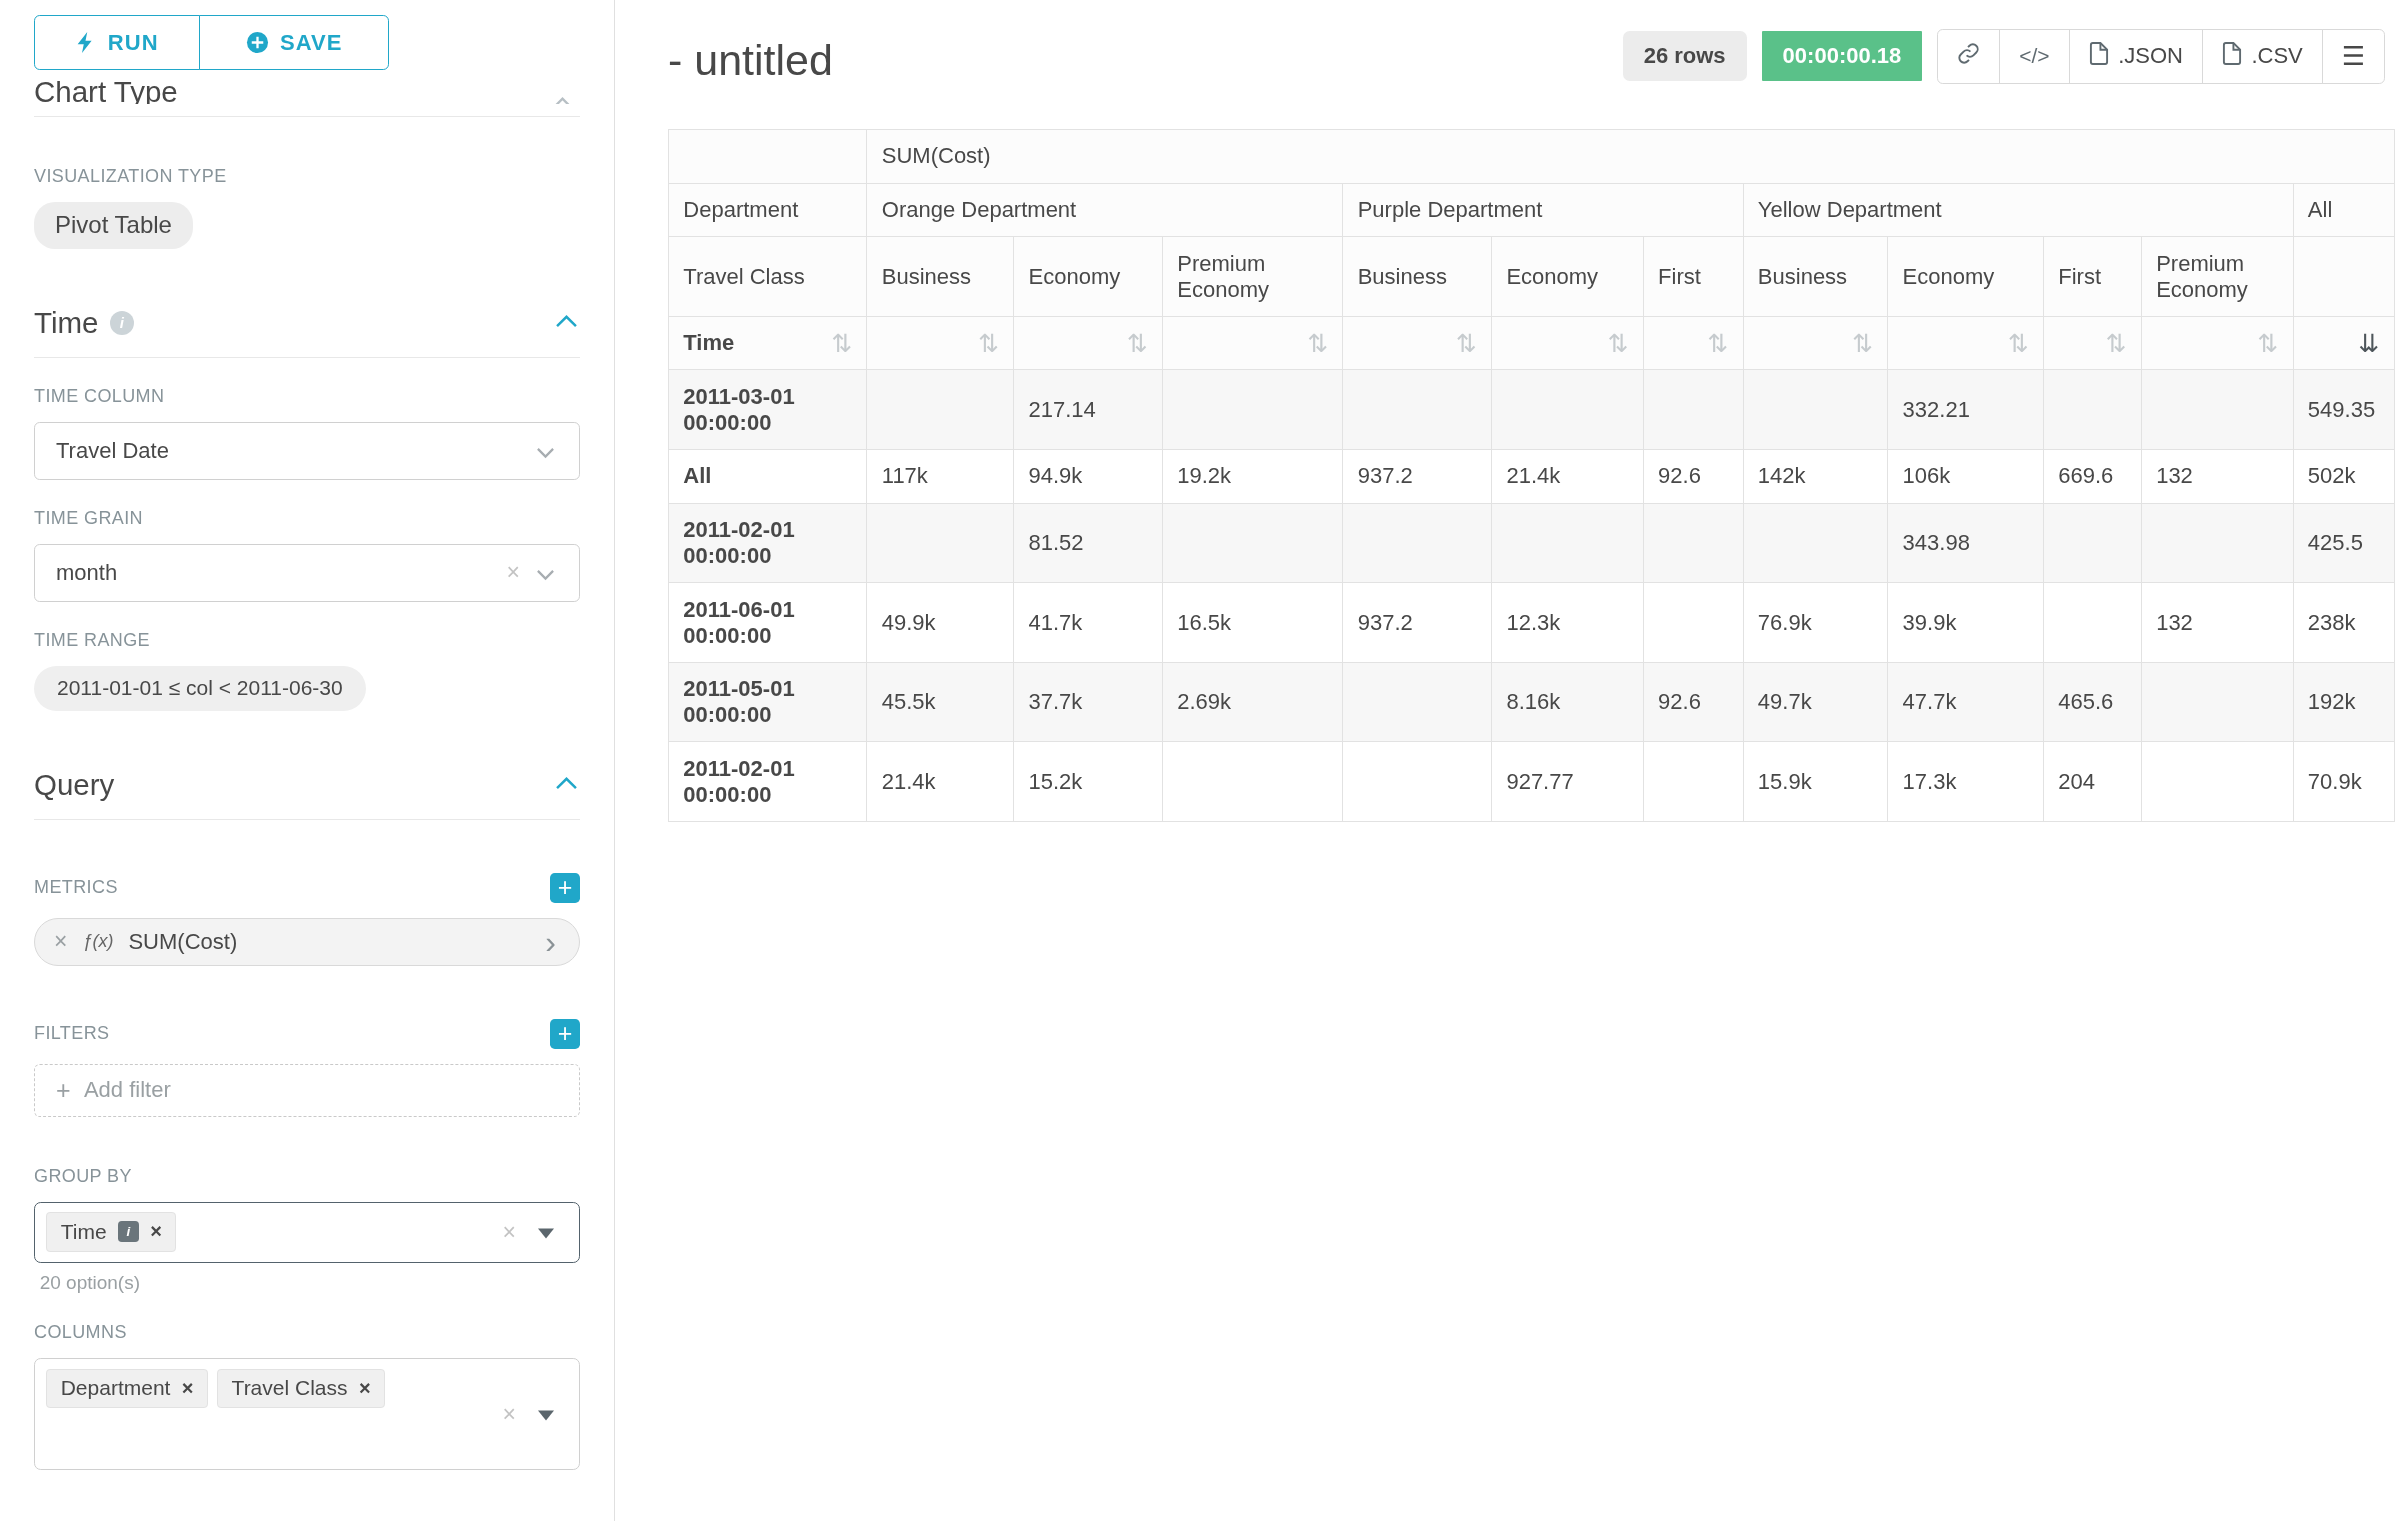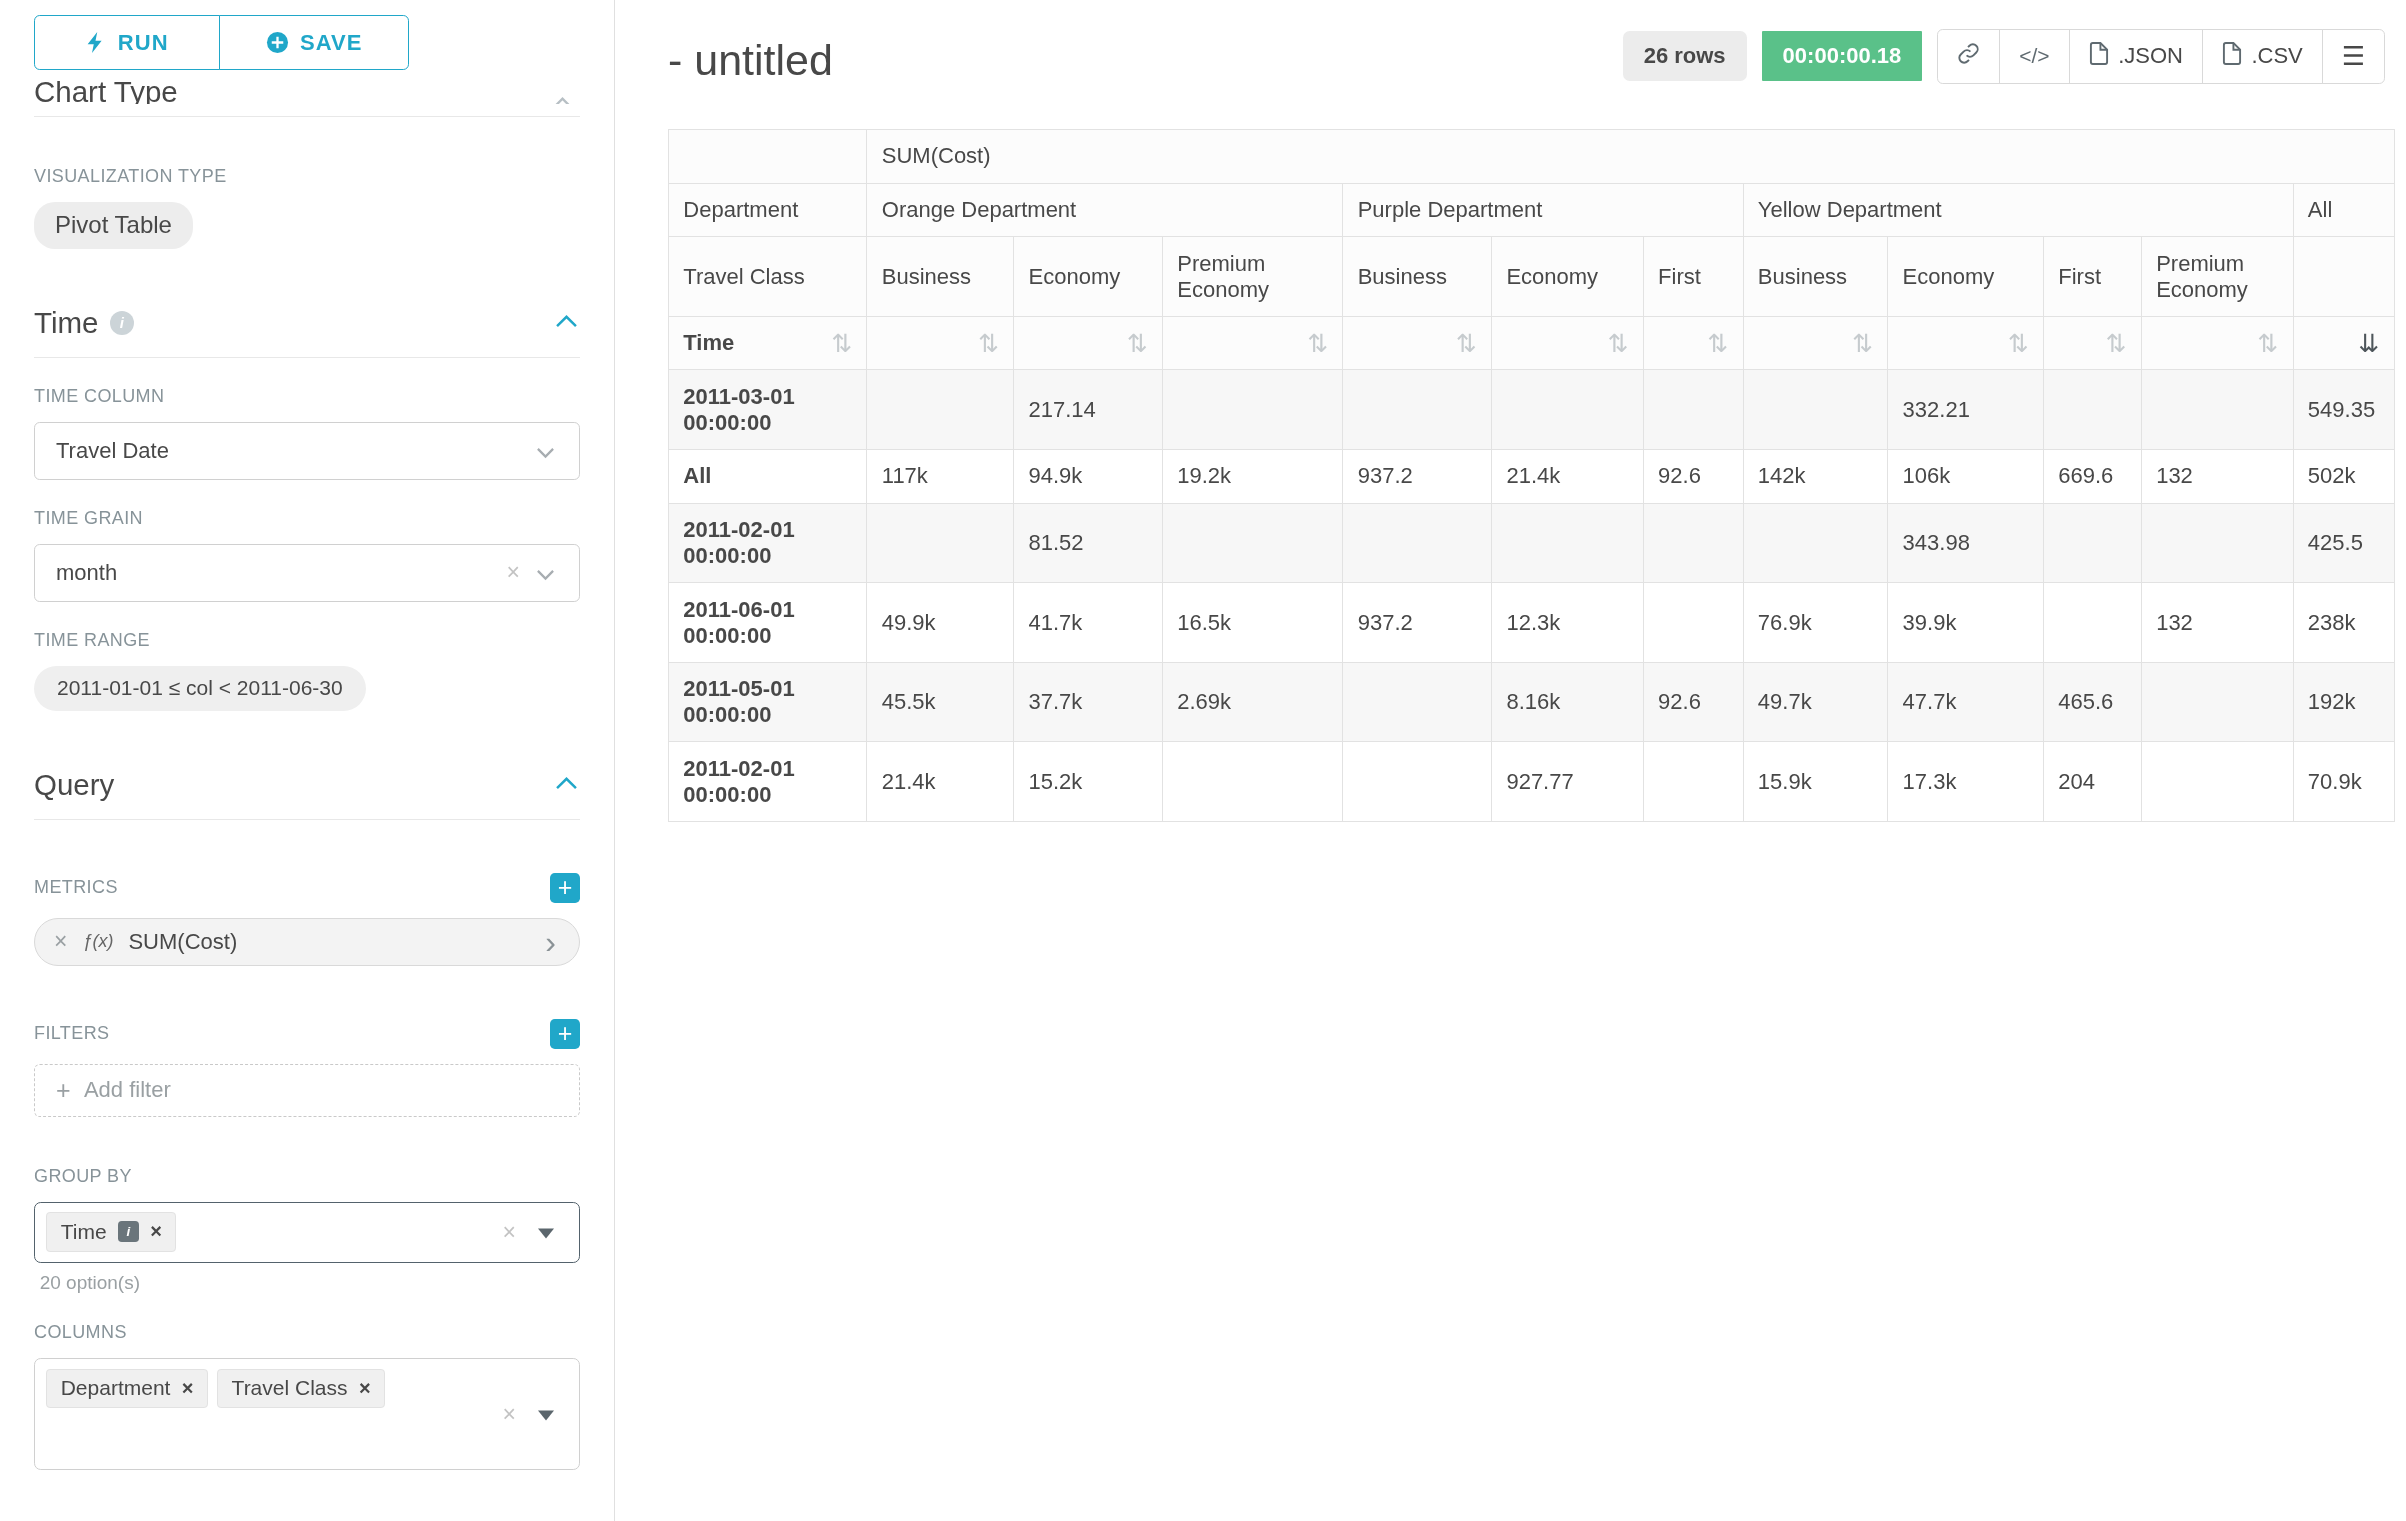--- a/index.html
+++ b/index.html
@@ -18,21 +18,21 @@
     overflow: hidden; position: relative; background: #fff;
   }
   .btn-group { display: flex; }
   .btn {
     height: 55px; border: 1px solid var(--accent); background: #fff; color: var(--accent);
     font-family: "Liberation Sans", sans-serif;
     font-size: 22px; font-weight: 700; letter-spacing: 1px;
     display: flex; align-items: center; justify-content: center; gap: 11.4px;
     cursor: pointer;
   }
-  .btn-run { border-radius: 5.7px 0 0 5.7px; width: 186px; }
+  .btn-run { border-radius: 5.7px 0 0 5.7px; width: 166px; }
   .btn-save { border-radius: 0 5.7px 5.7px 0; width: 190px; margin-left: -1px; }
   .btn svg { display: block; }
 
   .clipped-heading { height: 23px; overflow: hidden; position: relative; margin-top: 11.4px; }
   .clipped-heading .ch-text { position: absolute; bottom: -4.8px; left: 0; font-size: 29.5px; color: #484848; }
   .clipped-heading .ch-chevron { position: absolute; right: 5.7px; bottom: -8.6px; }
   .divider { border-top: 1px solid #e8e8e8; margin-top: 11.4px; }
 
   .ctl-label {
     font-size: 18px; color: #879399; letter-spacing: 0.4px;

